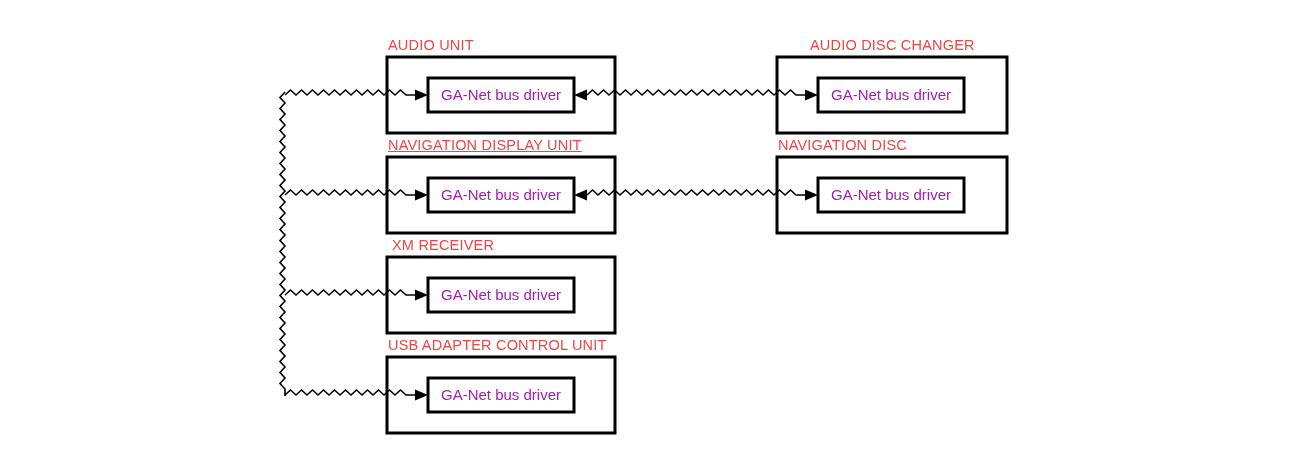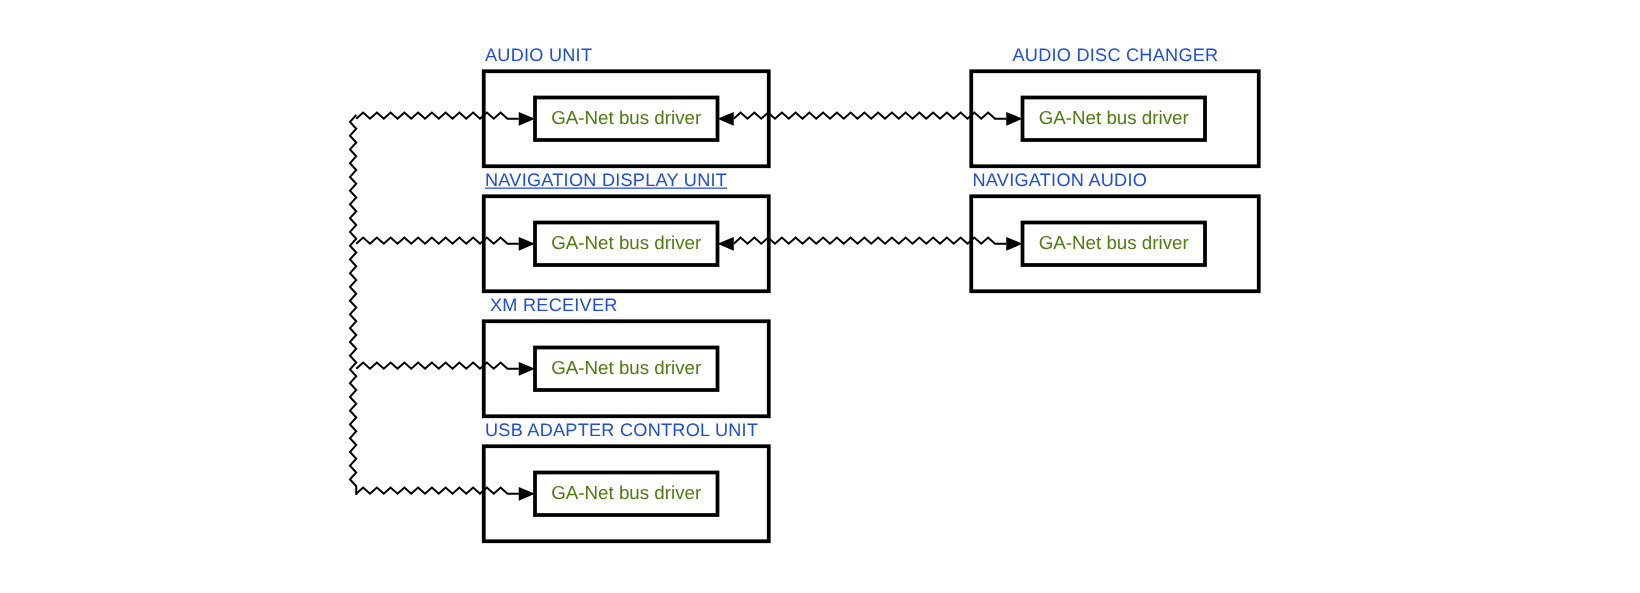--- a/index.html
+++ b/index.html
@@ -22,28 +22,28 @@
     position: absolute;
     left: 0;
     top: 0;
     width: 1312px;
     height: 474px;
   }
   .unit-label {
     position: absolute;
     font-size: 14.5px;
     letter-spacing: 0.2px;
-    color: #1d4ed8;
+    color: #ef4444;
     white-space: nowrap;
     line-height: 1;
   }
   .driver-text {
     position: absolute;
     font-size: 15px;
-    color: #4d7c0f;
+    color: #a21caf;
     white-space: nowrap;
     line-height: 1;
     text-align: center;
   }
 </style>
 </head>
 <body>
 
 <div id="canvas">
 
@@ -93,21 +93,21 @@
         <path d="M587,89.5 L574,95 L587,100.5 Z"></path>
         <path d="M805,89.5 L818,95 L805,100.5 Z"></path>
         <path d="M587,189.5 L574,195 L587,200.5 Z"></path>
         <path d="M805,189.5 L818,195 L805,200.5 Z"></path>
       </g>
   </svg>
 
   <div class="unit-label" style="left:388px; top:38px;">AUDIO UNIT</div>
   <div class="unit-label" style="left:810px; top:38px;">AUDIO DISC CHANGER</div>
   <div class="unit-label" style="left:388px; top:138px;text-decoration:underline;">NAVIGATION DISPLAY UNIT</div>
-  <div class="unit-label" style="left:778px; top:138px;">NAVIGATION AUDIO</div>
+  <div class="unit-label" style="left:778px; top:138px;">NAVIGATION DISC</div>
   <div class="unit-label" style="left:392px; top:238px;">XM RECEIVER</div>
   <div class="unit-label" style="left:388px; top:338px;text-align:right;">USB ADAPTER CONTROL UNIT</div>
 
   <div class="driver-text" style="left:428px; top:87px; width:146px;">GA-Net bus driver</div>
   <div class="driver-text" style="left:818px; top:87px; width:146px;">GA-Net bus driver</div>
   <div class="driver-text" style="left:428px; top:187px; width:146px;">GA-Net bus driver</div>
   <div class="driver-text" style="left:818px; top:187px; width:146px;">GA-Net bus driver</div>
   <div class="driver-text" style="left:428px; top:287px; width:146px;">GA-Net bus driver</div>
   <div class="driver-text" style="left:428px; top:387px; width:146px;">GA-Net bus driver</div>
 

